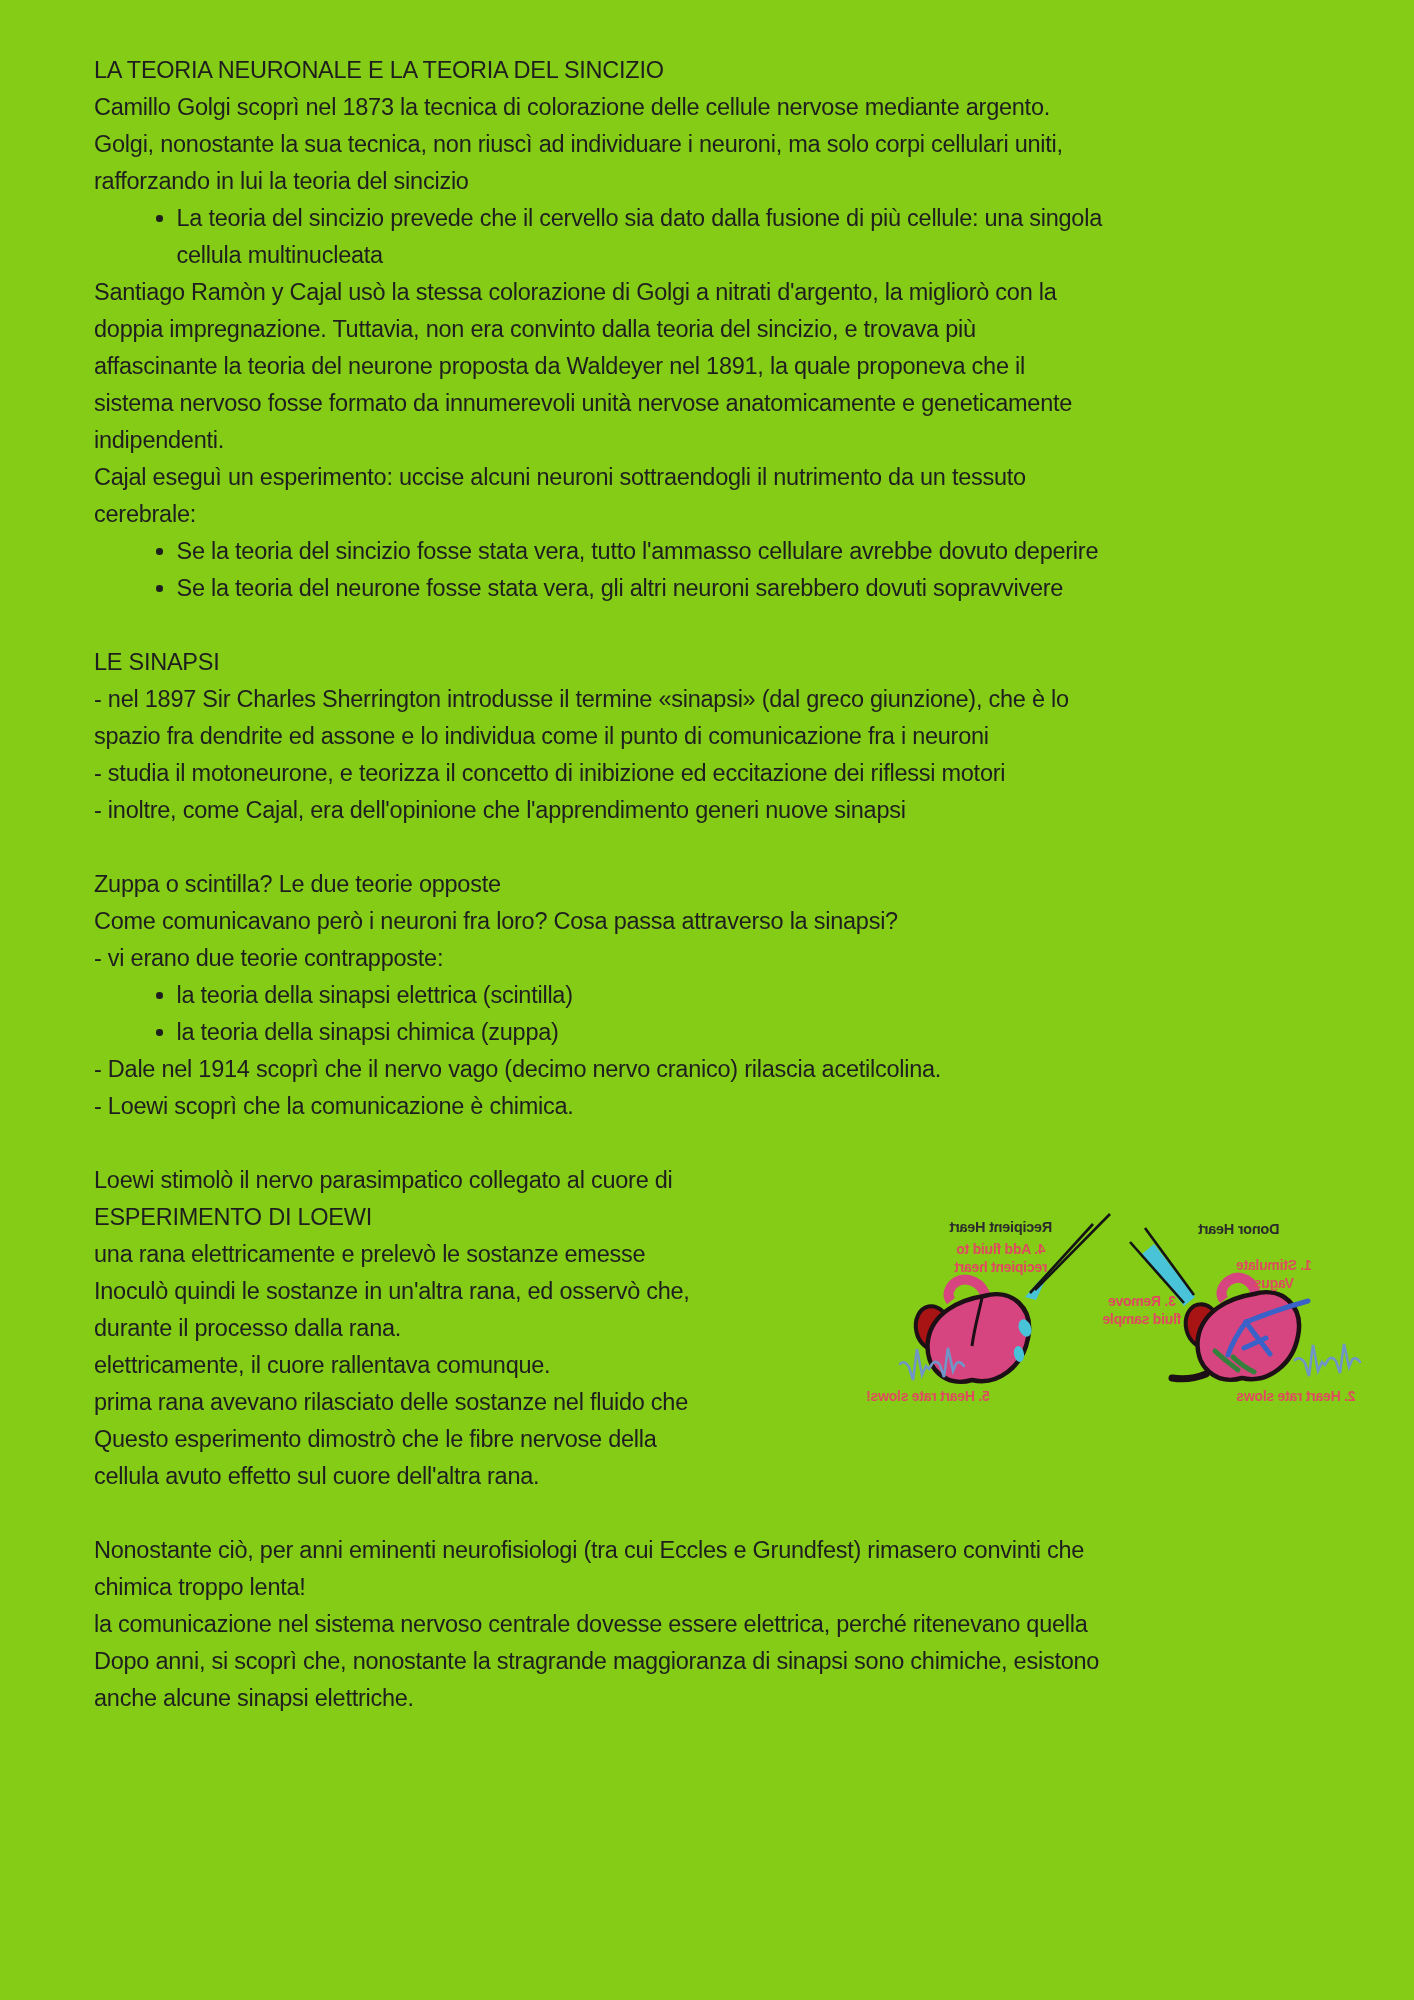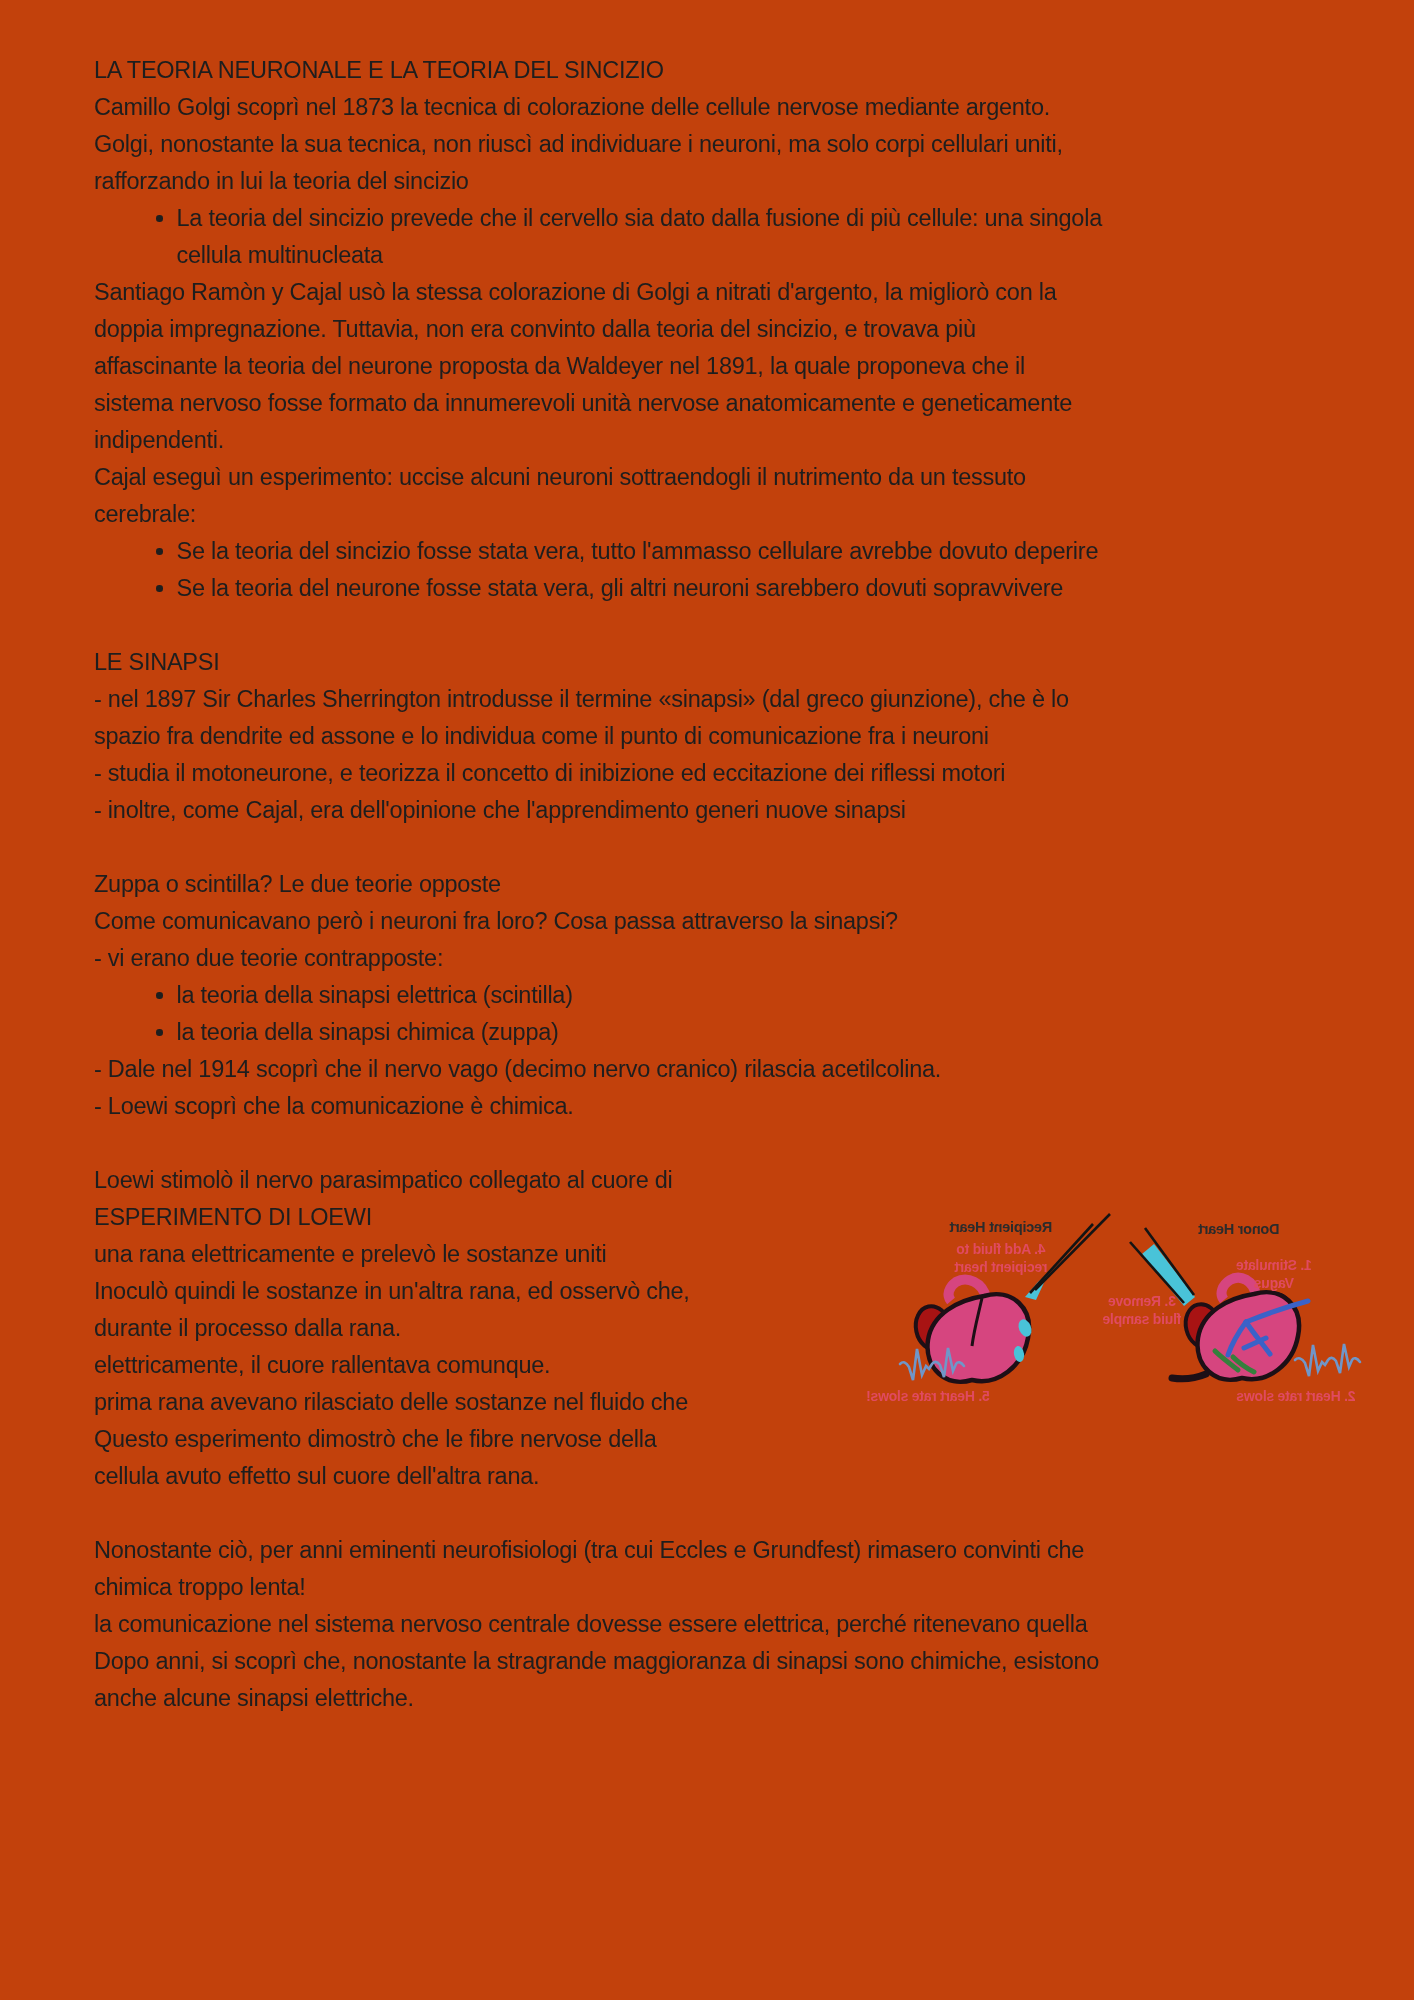--- a/index.html
+++ b/index.html
@@ -1,19 +1,19 @@
 <!DOCTYPE html>
 <html><head>
 <meta charset="utf-8">
 <style>
   html,body { margin:0; padding:0; background:#ffffff; }
   .page {
     position:relative;
     width:1414px; height:2000px;
-    background:#c2410c;
+    background:#84cc16;
     box-sizing:border-box;
     padding:52px 0 0 94px;
     font-family:"Liberation Sans", sans-serif;
     font-size:23.5px;
     line-height:37px;
     letter-spacing:-0.25px;
     color:#1e1e1e;
     overflow:hidden;
   }
   .ln { height:37px; white-space:nowrap; }
@@ -92,21 +92,21 @@
     <div class="b-text">
         <div class="ln">la teoria della sinapsi chimica (zuppa)</div>
       </div>
   </div>
   <div class="ln">- Dale nel 1914 scoprì che il nervo vago (decimo nervo cranico) rilascia acetilcolina.</div>
   <div class="ln">- Loewi scoprì che la comunicazione è chimica.</div>
   <div class="ln"></div>
 
   <div class="ln">Loewi stimolò il nervo parasimpatico collegato al cuore di</div>
   <div class="ln heading">ESPERIMENTO DI LOEWI</div>
-  <div class="ln">una rana elettricamente e prelevò le sostanze uniti</div>
+  <div class="ln">una rana elettricamente e prelevò le sostanze emesse</div>
   <div class="ln">Inoculò quindi le sostanze in un'altra rana, ed osservò che,</div>
   <div class="ln">durante il processo dalla rana.</div>
   <div class="ln">elettricamente, il cuore rallentava comunque.</div>
   <div class="ln">prima rana avevano rilasciato delle sostanze nel fluido che</div>
   <div class="ln">Questo esperimento dimostrò che le fibre nervose della</div>
   <div class="ln">cellula avuto effetto sul cuore dell'altra rana.</div>
   <div class="ln"></div>
 
   <div class="ln">Nonostante ciò, per anni eminenti neurofisiologi (tra cui Eccles e Grundfest) rimasero convinti che</div>
   <div class="ln">chimica troppo lenta!</div>

